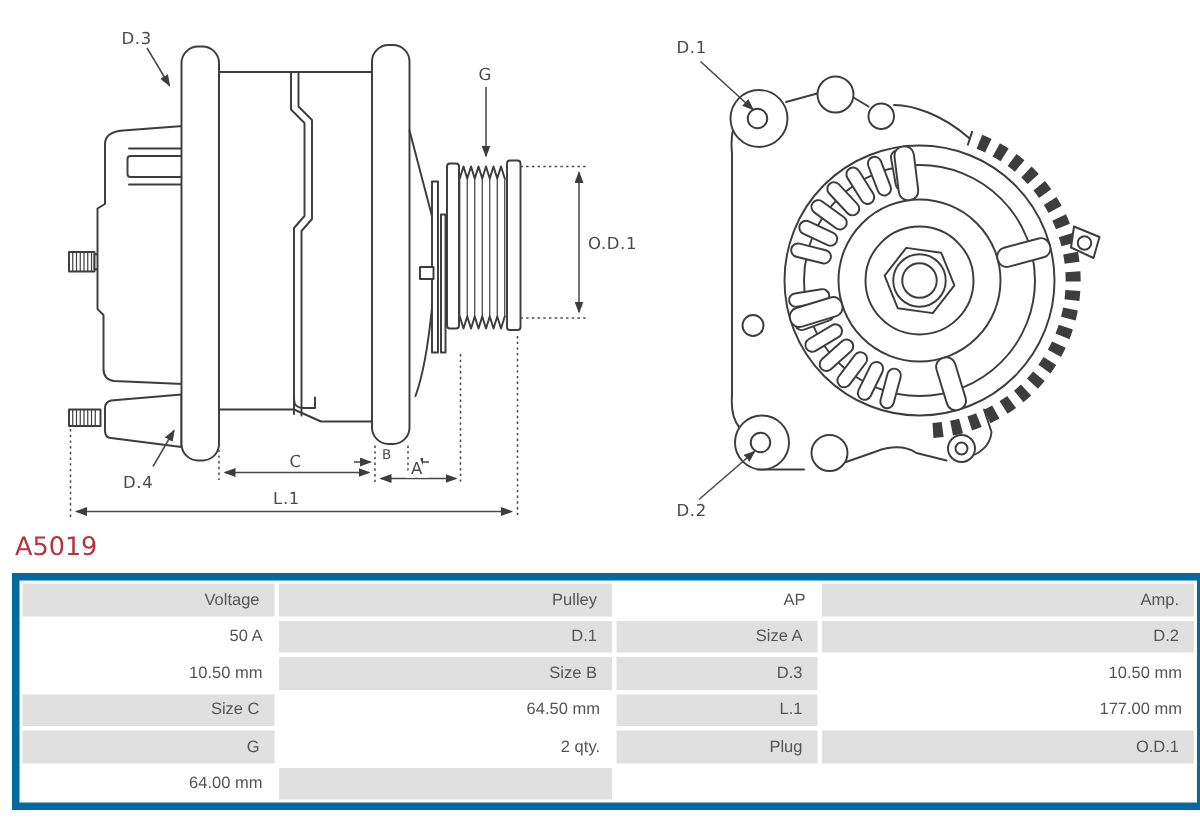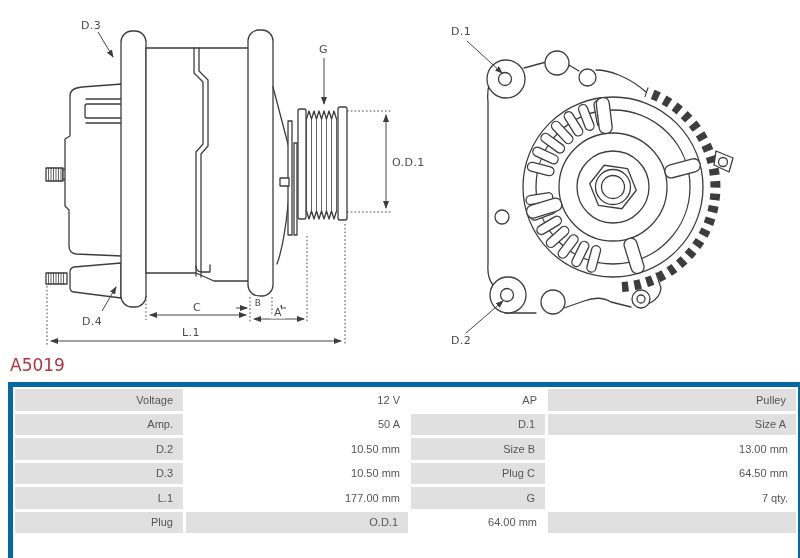--- a/index.html
+++ b/index.html
@@ -171,44 +171,42 @@
       <path class="dim" d="M466,333 L503,301" marker-end="url(#ah)"></path>
       <text class="lbl" x="451" y="35">D.1</text>
       <text class="lbl" x="451" y="344">D.2</text>
     </g>
   </svg>
 
   <div class="part-number">A5019</div>
 
   <div class="spec-table">
     <div class="cell label">Voltage</div>
-    <div class="cell value">12 V</div>
+    <div class="cell label">Pulley</div>
     <div class="cell value">AP</div>
-    <div class="cell label">Pulley</div>
 
     <div class="cell label">Amp.</div>
     <div class="cell value">50 A</div>
     <div class="cell label">D.1</div>
 
     <div class="cell label">Size A</div>
     <div class="cell label">D.2</div>
     <div class="cell value">10.50 mm</div>
 
     <div class="cell label">Size B</div>
-    <div class="cell value">13.00 mm</div>
     <div class="cell label">D.3</div>
     <div class="cell value">10.50 mm</div>
 
-    <div class="cell label">Plug C</div>
+    <div class="cell label">Size C</div>
     <div class="cell value">64.50 mm</div>
     <div class="cell label">L.1</div>
     <div class="cell value">177.00 mm</div>
 
     <div class="cell label">G</div>
-    <div class="cell value">7 qty.</div>
+    <div class="cell value">2 qty.</div>
     <div class="cell label">Plug</div>
 
     <div class="cell label">O.D.1</div>
     <div class="cell value">64.00 mm</div>
     <div class="cell label"></div>
     <div class="cell value"></div>
   </div>
 </div>
 
 </body></html>

